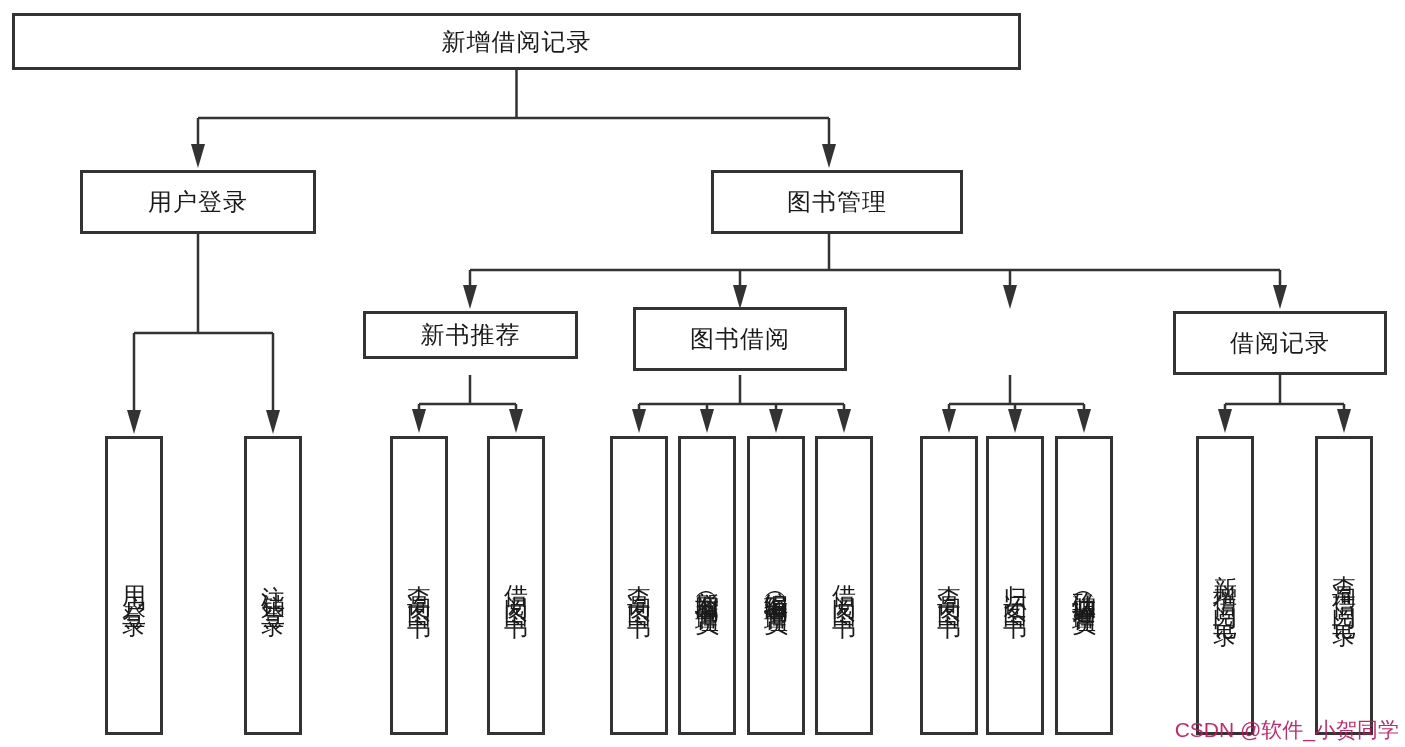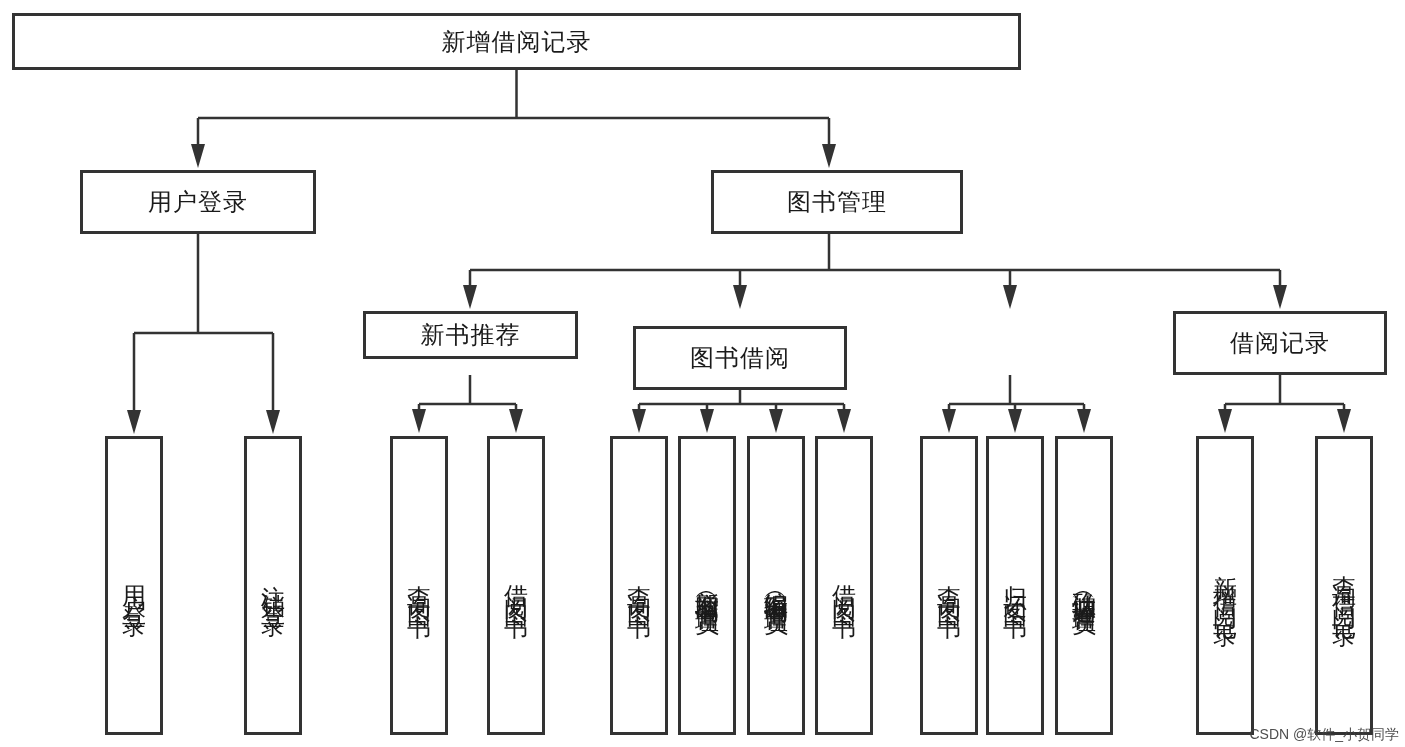--- a/index.html
+++ b/index.html
@@ -44,22 +44,22 @@
     letter-spacing: 10px;
     line-height: 1;
   }
   .node.tight .v-text {
     letter-spacing: 3px;
   }
   .watermark {
     position: absolute;
     right: 6px;
     bottom: 3px;
-    font-size: 14px;
-    color: #404040;
+    font-size: 21px;
+    color: #be185d;
     opacity: 0.92;
     white-space: nowrap;
     z-index: 5;
   }
 </style>
 </head>
 <body>
 
 <div class="canvas">
 
@@ -117,21 +117,21 @@
   <div class="node" style="left:80px;top:170px;width:236px;height:64px">
     <span class="h-text">用户登录</span>
   </div>
   <div class="node" style="left:711px;top:170px;width:252px;height:64px">
     <span class="h-text">图书管理</span>
   </div>
 
   <div class="node" style="left:363px;top:311px;width:215px;height:48px">
     <span class="h-text">新书推荐</span>
   </div>
-  <div class="node" style="left:633px;top:326px;width:214px;height:64px">
+  <div class="node" style="left:633px;top:307px;width:214px;height:64px">
     <span class="h-text">图书借阅</span>
   </div>
   <div class="node" style="left:1173px;top:311px;width:214px;height:64px">
     <span class="h-text">借阅记录</span>
   </div>
 
   <div class="node" style="left:105px;top:436px;width:58px;height:299px">
     <span class="v-text">用户登录</span>
   </div>
   <div class="node" style="left:244px;top:436px;width:58px;height:299px">

